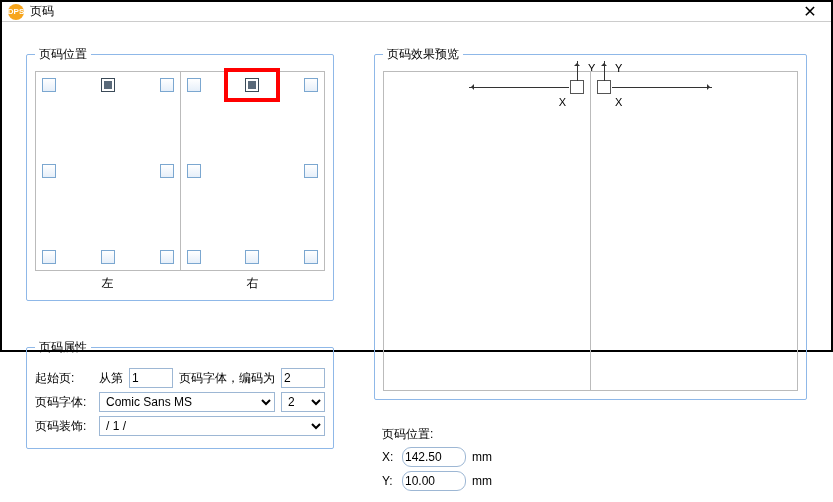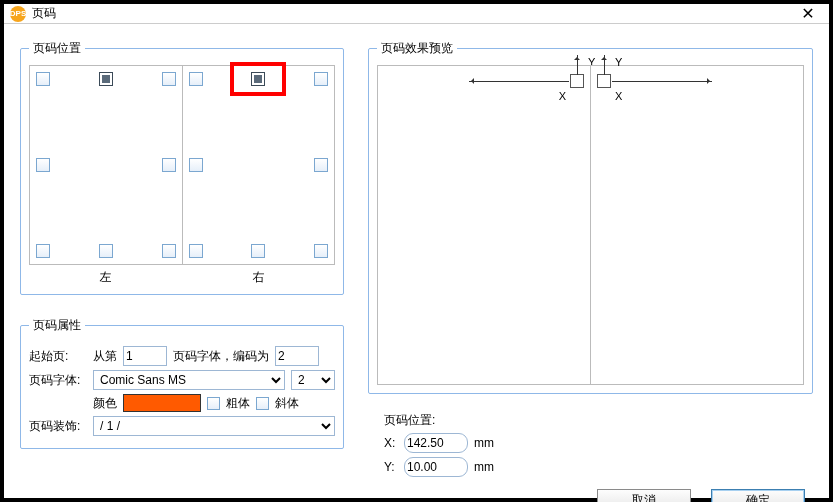--- a/index.html
+++ b/index.html
@@ -7,22 +7,22 @@
     margin: 0;
     font-family: "Microsoft YaHei", "SimSun", sans-serif;
     font-size: 12px;
     background: #fff;
     width: 833px;
     height: 502px;
     overflow: hidden;
   }
   .window {
     width: 833px;
-    height: 502px;
-    border: 4px solid #000000;
+    height: 352px;
+    border: 2px solid #000000;
     display: flex;
     flex-direction: column;
   }
   .titlebar {
     height: 28px;
     display: flex;
     align-items: center;
     padding: 0 6px;
     border-bottom: 1px solid #ccc;
   }
@@ -52,21 +52,21 @@
   .right-col {
     flex: 1;
     display: flex;
     flex-direction: column;
     gap: 6px;
   }
   fieldset {
     border: 1px solid #8fb8e8;
     border-radius: 2px;
     padding: 8px;
-    margin: 8px;
+    margin: 16px;
   }
   legend {
     padding: 0 4px;
     color: #000;
   }
   
   .pos-area {
     display: flex;
     gap: 0;
   }
@@ -266,28 +266,20 @@
         <div class="prop-row">
           <label>页码字体:</label>
           <select class="combo-wide">
             <option>Comic Sans MS</option>
           </select>
           <select class="num">
             <option>20</option>
           </select>
         </div>
 
-        <div class="prop-row indent">
-          <span>颜色</span>
-          <div class="color-swatch"></div>
-          <span class="chk"></span>
-          <span>粗体</span>
-          <span class="chk"></span>
-          <span>斜体</span>
-        </div>
 
         <div class="prop-row">
           <label>页码装饰:</label>
           <select class="combo-wide">
             <option>/ 1 /</option>
           </select>
         </div>
       </fieldset>
 
     </div>

